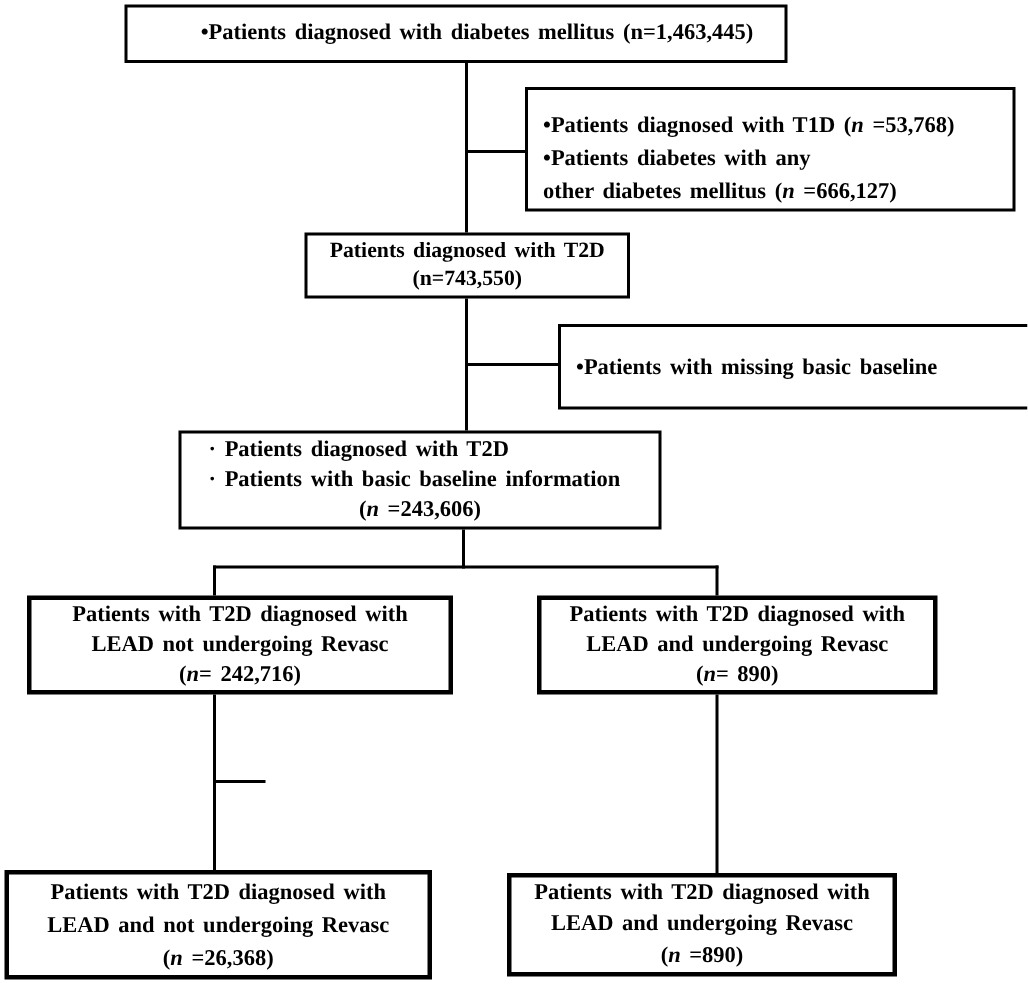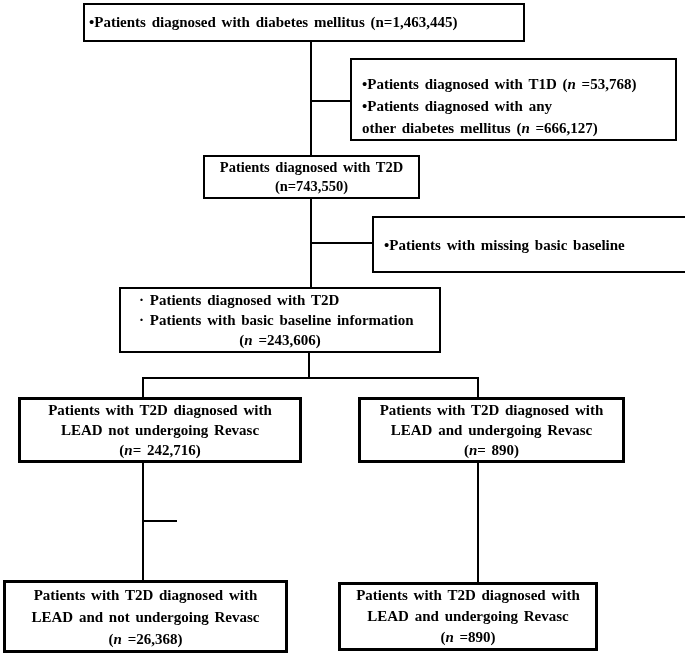--- a/index.html
+++ b/index.html
@@ -26,21 +26,21 @@
     justify-content: center;
   }
   .box.thick { border-width: 3px; }
   .box .line { white-space: nowrap; }
   .left-text { text-align: left; }
   .center-text { text-align: center; }
   .connector { position: absolute; background: #000000; }
   i { font-style: italic; }
 
   
-  #b1  { left: 83px;  top: 3px;   width: 442px; height: 39px; padding-left: 4px; }
+  #b1  { left: 83px;  top: 3px;   width: 442px; height: 39px; padding-left: 28px; text-align: center; }
   #b2  { left: 350px; top: 58px;  width: 327px; height: 83px; padding-left: 10px; line-height: 22px; justify-content: flex-end; }
   #b3  { left: 203px; top: 155px; width: 217px; height: 44px; line-height: 19px; font-size: 14.5px; }
   #b4  { left: 372px; top: 216px; width: 336px; height: 57px; padding-left: 10px; line-height: 22px; }
   #b5  { left: 119px; top: 287px; width: 322px; height: 66px; line-height: 20px; }
   #b5 .indent { padding-left: 18px; }
   #b6  { left: 18px;  top: 397px; width: 284px; height: 66px; line-height: 20px; }
   #b7  { left: 358px; top: 397px; width: 267px; height: 66px; line-height: 20px; }
   #b8  { left: 175px; top: 485px; width: 297px; height: 67px; padding-left: 8px; line-height: 21px; font-size: 15.5px; }
   #b9  { left: 3px;   top: 580px; width: 285px; height: 73px; line-height: 22px; }
   #b10 { left: 338px; top: 582px; width: 260px; height: 69px; line-height: 21px; }
@@ -74,21 +74,21 @@
   <div class="connector" id="v6"></div>
   <div class="connector" id="h4"></div>
   <div class="connector" id="v7"></div>
 
   <div class="box left-text" id="b1">
     <div class="line">•Patients diagnosed with diabetes mellitus  (n=1,463,445)</div>
   </div>
 
   <div class="box left-text" id="b2">
     <div class="line">•Patients diagnosed with T1D (<i>n</i> =53,768)</div>
-    <div class="line">•Patients diagnosed with any</div>
+    <div class="line">•Patients diabetes with any</div>
     <div class="line">other diabetes mellitus (<i>n</i> =666,127)</div>
   </div>
 
   <div class="box center-text" id="b3">
     <div class="line">Patients diagnosed with T2D</div>
     <div class="line">(n=743,550)</div>
   </div>
 
   <div class="box left-text" id="b4">
     <div class="line">•Patients with missing basic baseline</div>

